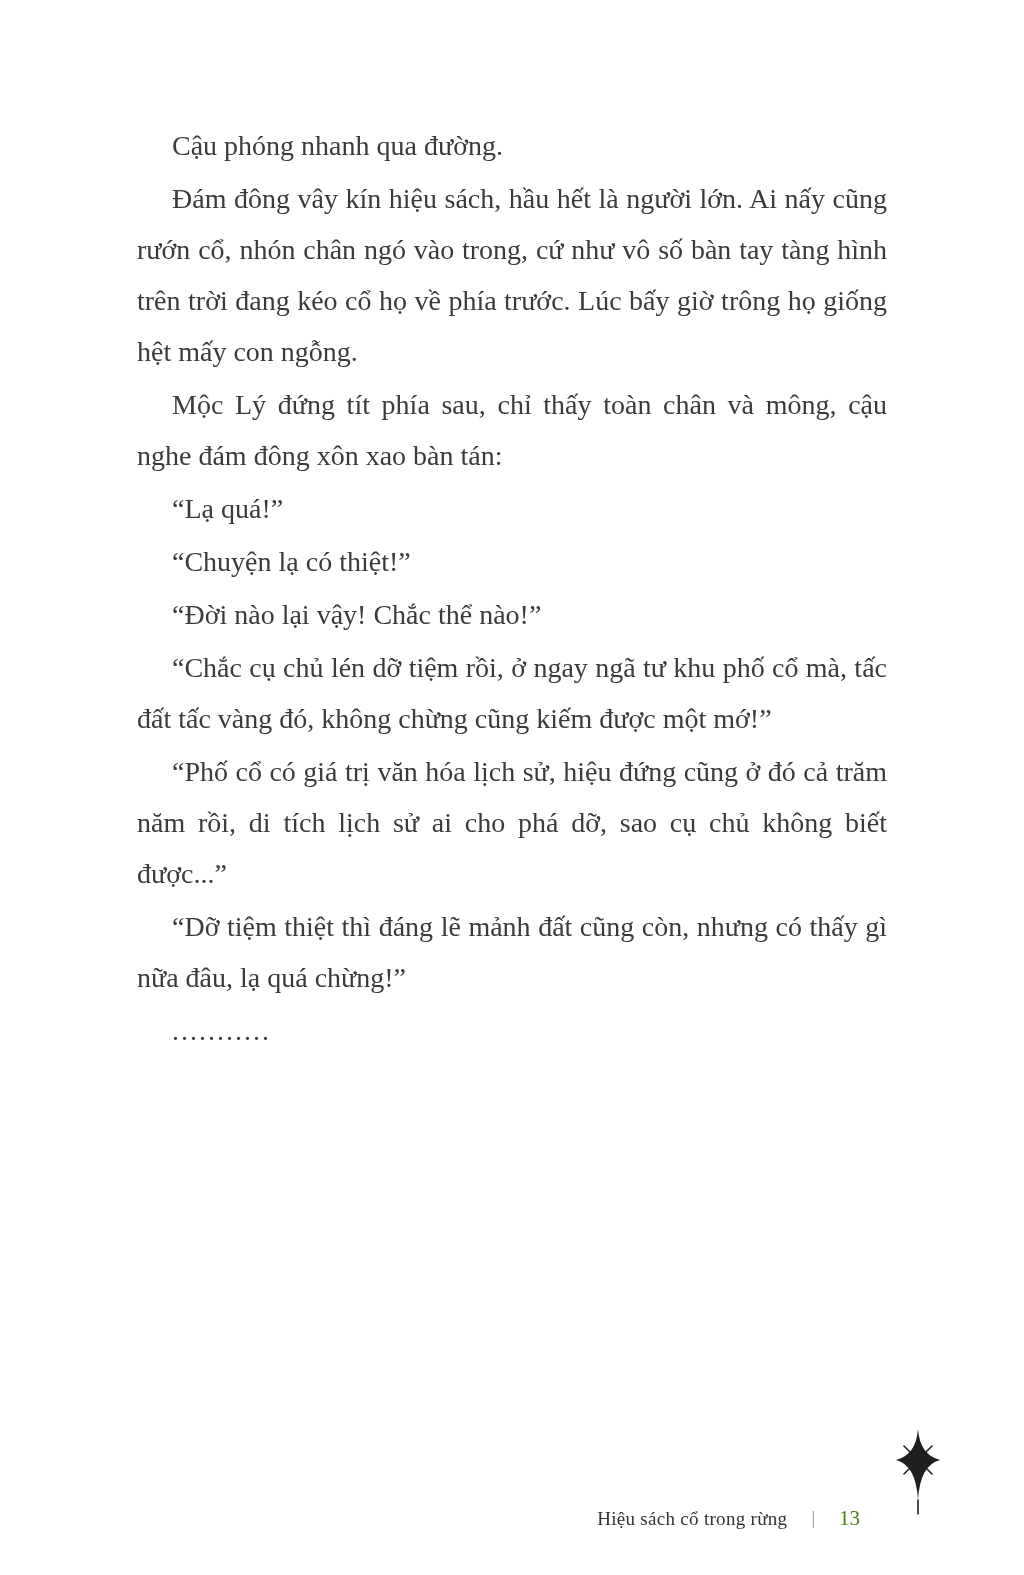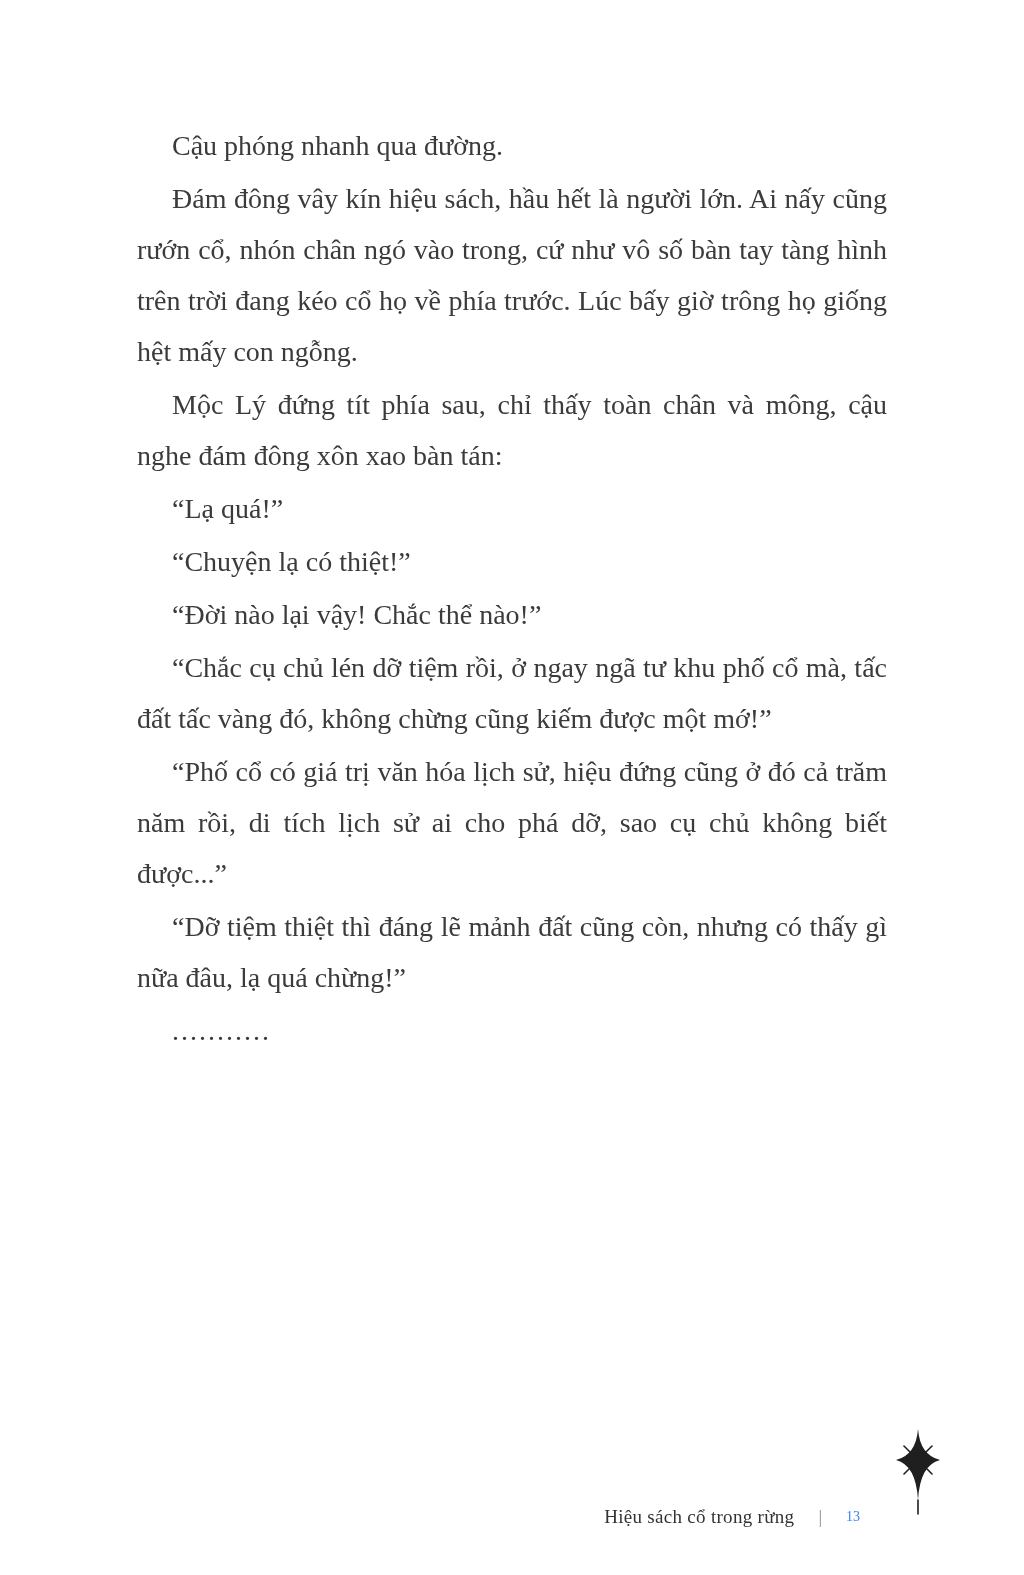--- a/index.html
+++ b/index.html
@@ -51,22 +51,22 @@
   .footer-title {
     font-size: 19px;
     letter-spacing: 0.3px;
   }
   .footer-sep {
     font-size: 18px;
     color: #8a8a8a;
     font-weight: 300;
   }
   .footer-page {
-    font-size: 14px;
-    color: #3b82f6;
+    font-size: 21px;
+    color: #4d7c0f;
   }
   .sparkle {
     position: absolute;
     top: 1428px;
     right: 82px;
     width: 48px;
     height: 90px;
   }
 </style>
 </head>

